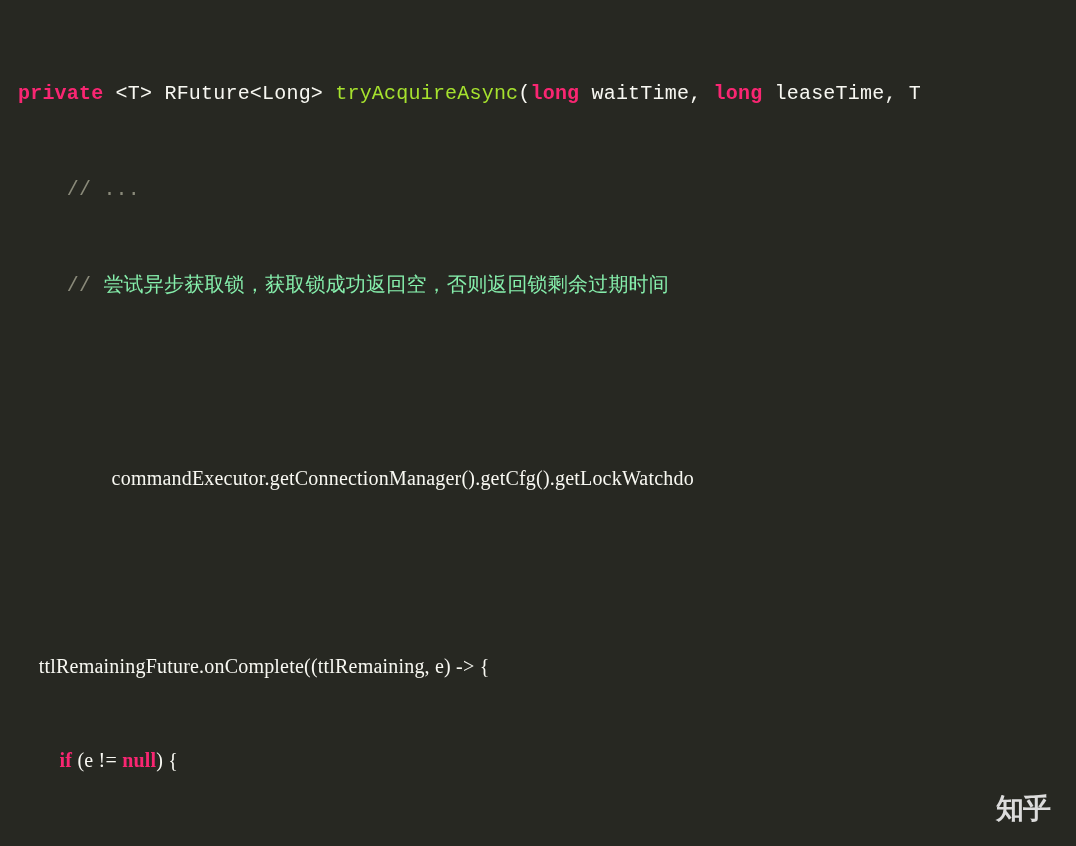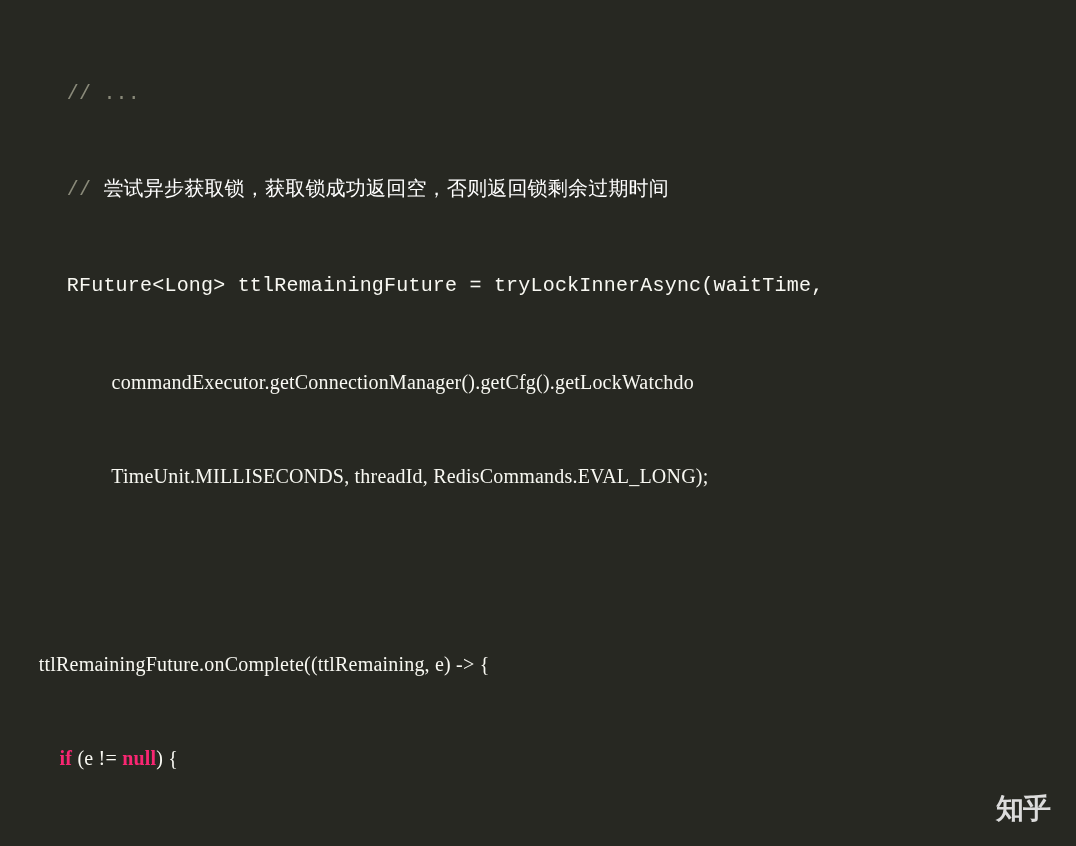--- a/index.html
+++ b/index.html
@@ -17,21 +17,21 @@
     padding: 22px 18px;
     line-height: 48px;
     white-space: pre;
     letter-spacing: 0.2px;
   }
   .line { display: block; height: 48px; }
   .line.small-gap { height: 46px; font-family: Liberation Serif, serif; }
   .kw { color: #f92672; font-weight: bold; }
   .fn { color: #a6e22e; }
   .cm { color: #8a8a7a; font-style: normal; }
-  .cm-cn { color: #ffffff; }
+  .cm-cn { color: #86efac; }
   .pl { color: #f8f8f2; }
   .watermark {
     position: absolute;
     right: 26px;
     bottom: 18px;
     font-family: "PingFang SC", "Microsoft YaHei", sans-serif;
     font-size: 26px;
     color: #e6e6e6;
     display: flex;
     align-items: center;
@@ -43,25 +43,25 @@
     font-size: 28px;
     font-weight: 600;
     color: #e6e6e6;
     letter-spacing: -1px;
   }
 </style>
 </head>
 <body>
 
 <div class="code-area">
+<span class="line"><span class="kw">private</span><span class="pl"> &lt;T&gt; RFuture&lt;Long&gt; </span><span class="fn">tryAcquireAsync</span><span class="pl">(</span><span class="kw">long</span><span class="pl"> waitTime, </span><span class="kw">long</span><span class="pl"> leaseTime, T</span></span>
 <span class="line"><span>    </span><span class="cm">// ...</span></span>
 <span class="line"><span>    </span><span class="cm"><span>// </span><span class="cm-cn">尝试异步获取锁，获取锁成功返回空，否则返回锁剩余过期时间</span></span></span>
-<span class="line"><span>    </span><span class="pl">RFuture&lt;Long&gt; ttlRemainingFuture = tryLockInnerAsync(waitTime,</span></span>
+<span class="line"><span>    </span></span>
 <span class="line small-gap"><span>                  </span><span class="pl">commandExecutor.getConnectionManager().getCfg().getLockWatchdo</span></span>
-<span class="line small-gap"><span>                  </span><span class="pl">TimeUnit.MILLISECONDS, threadId, RedisCommands.EVAL_LONG);</span></span>
 <span class="line small-gap"><span>    </span></span>
 <span class="line small-gap"><span>    </span><span class="pl">ttlRemainingFuture.onComplete((ttlRemaining, e) -&gt; {</span></span>
 <span class="line small-gap"><span>        </span><span class="kw">if</span><span class="pl"> (e != </span><span class="kw">null</span><span class="pl">) {</span></span>
 
 
 
 
 
 
 

